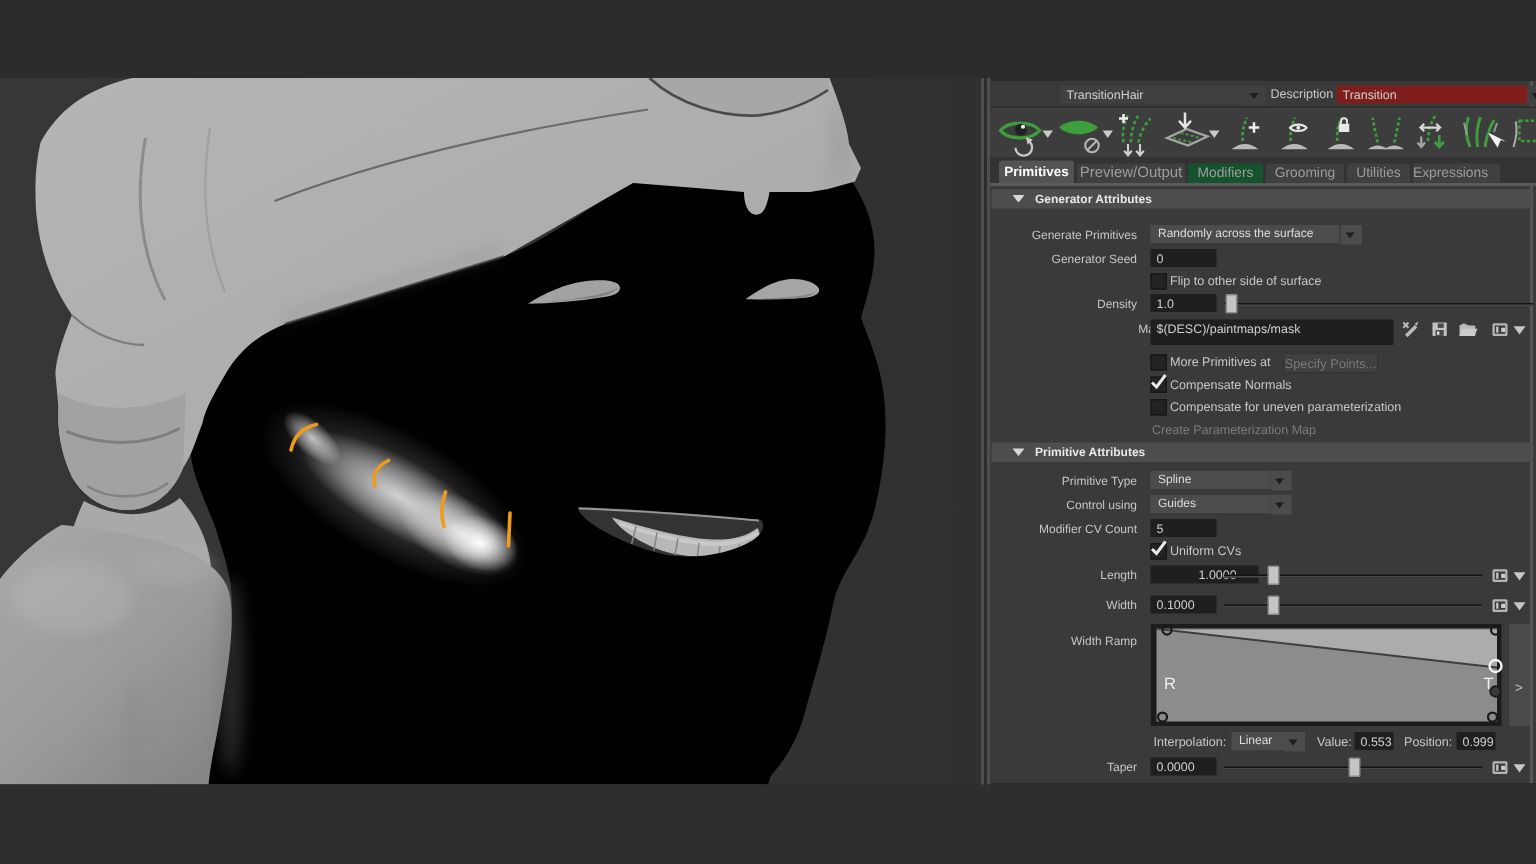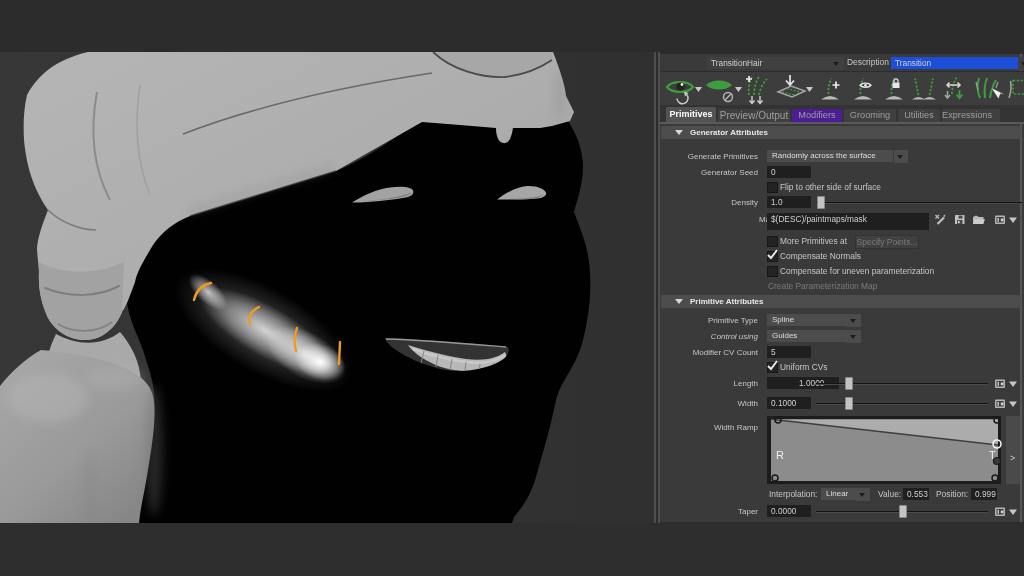--- a/index.html
+++ b/index.html
@@ -187,21 +187,21 @@
   <div class="abs" style="left:654px;top:52px;width:2px;height:471px;background:#4e4e4e;"></div>
   <div class="abs" style="left:658px;top:52px;width:2px;height:471px;background:#4e4e4e;"></div>
 
   <div class="abs" style="left:660px;top:54px;width:364px;height:468px;background:#3a3a3a;"></div>
   <div class="abs" style="left:1020px;top:54px;width:2px;height:468px;background:#565656;"></div>
 
   <div class="ltxt" style="left:666px;top:73px;">Collection</div>
   <div class="fld" style="left:707px;top:56.5px;width:119px;height:12px;background:#404040;">TransitionHair</div>
   <div class="dbtn" style="left:830px;top:56.5px;width:14px;height:13px;background:#404040;"></div>
   <div class="ltxt" style="left:847px;top:57px;">Description</div>
-  <div class="fld" style="left:891px;top:56.5px;width:124px;height:12px;background:#1d4ed8;">Transition</div>
+  <div class="fld" style="left:891px;top:56.5px;width:124px;height:12px;background:#7f1d1d;">Transition</div>
   <div class="dbtn" style="left:1018px;top:56.5px;width:6px;height:13px;background:#404040;"></div>
 
   <div class="abs" style="left:660px;top:71px;width:364px;height:33px;background:#3d3d3d;border-top:1px solid #2d2d2d;border-bottom:1px solid #2d2d2d;">
     <svg width="364" height="33" viewBox="0 0 364 33" id="tbicons">
 
       <path d="M 7,15 C 12,8.5 28,8.5 33,15 C 28,21.5 12,21.5 7,15 Z" fill="none" stroke="#3e9e3e" stroke-width="2.2"></path>
       <circle cx="20.5" cy="14.5" r="4" fill="#222222"></circle>
       <circle cx="22" cy="12.5" r="1.4" fill="#eeeeee"></circle>
       <path d="M 17,26.5 A 5.5,5.5 0 1 0 26,22" fill="none" stroke="#c9c9c9" stroke-width="1.5"></path>
       <path d="M 24,19.5 L 28.5,21 L 25,24.5 Z" fill="#c9c9c9"></path>
@@ -262,21 +262,21 @@
       <path d="M 331,15.5 L 338.5,27 L 340.5,21.8 L 345.5,22.8 Z" fill="#f2f2f2" stroke="#333333" stroke-width="0.5"></path>
 
       <path d="M 349,26 C 351,20 351.5,14 350.5,9" stroke="#a5a5a5" stroke-width="1.5" fill="none"></path>
       <rect x="353" y="8.5" width="12" height="13.5" fill="none" stroke="#3e9e3e" stroke-width="1.6" stroke-dasharray="2.2,1.6"></rect>
     </svg>
   </div>
 
   <div class="abs" style="left:660px;top:105px;width:364px;height:17px;background:#333333;"></div>
   <div class="abs" style="left:666px;top:107px;width:50px;height:15px;background:#535353;color:#ffffff;font-size:9px;font-weight:bold;line-height:15px;text-align:center;border-radius:2px 2px 0 0;">Primitives</div>
   <div class="abs" style="left:718px;top:109px;width:72px;height:13px;background:#404040;color:#9d9d9d;font-size:10px;line-height:13px;text-align:center;border-radius:2px 2px 0 0;">Preview/Output</div>
-  <div class="abs" style="left:792px;top:109px;width:50px;height:13px;background:#4c1d95;color:#9d9d9d;font-size:9.2px;line-height:13px;text-align:center;border-radius:2px 2px 0 0;">Modifiers</div>
+  <div class="abs" style="left:792px;top:109px;width:50px;height:13px;background:#14532d;color:#9d9d9d;font-size:9.2px;line-height:13px;text-align:center;border-radius:2px 2px 0 0;">Modifiers</div>
   <div class="abs" style="left:844px;top:109px;width:52px;height:13px;background:#404040;color:#9d9d9d;font-size:9.2px;line-height:13px;text-align:center;border-radius:2px 2px 0 0;">Grooming</div>
   <div class="abs" style="left:898px;top:109px;width:42px;height:13px;background:#404040;color:#9d9d9d;font-size:9.2px;line-height:13px;text-align:center;border-radius:2px 2px 0 0;">Utilities</div>
   <div class="abs" style="left:942px;top:109px;width:58px;height:13px;background:#404040;color:#9d9d9d;font-size:9.2px;line-height:13px;text-align:left;border-radius:2px 2px 0 0;">Expressions</div>
   <div class="abs" style="left:660px;top:122px;width:364px;height:2px;background:#5a5a5a;"></div>
 
   <div class="hdr" style="top:126px;">
       <div class="tri"></div>
       <div class="ht">Generator Attributes</div>
     </div>
 
@@ -331,21 +331,21 @@
 
   <div class="hdr" style="top:295px;">
       <div class="tri"></div>
       <div class="ht">Primitive Attributes</div>
     </div>
 
   <div class="lbl" style="left:628px;top:315px;width:130px;">Primitive Type</div>
   <div class="drop" style="left:767px;top:314px;width:75px;height:12px;">Spline</div>
   <div class="dbtn" style="left:847px;top:314px;width:14px;height:13px;"></div>
 
-  <div class="lbl" style="left:628px;top:331px;width:130px;font-style:italic;">Control using</div>
+  <div class="lbl" style="left:628px;top:331px;width:130px;">Control using</div>
   <div class="drop" style="left:767px;top:330px;width:75px;height:12px;">Guides</div>
   <div class="dbtn" style="left:847px;top:330px;width:14px;height:13px;"></div>
 
   <div class="lbl" style="left:628px;top:347px;width:130px;">Modifier CV Count</div>
   <div class="fld" style="left:767px;top:346px;width:40px;height:12px;">5</div>
 
   <div class="cb" style="left:767px;top:362px;"></div>
   <svg class="abs" style="left:766px;top:359px;" width="13" height="13" viewBox="0 0 13 13">
       <path d="M 2,7 L 5,10 L 11,2" stroke="#e8e8e8" stroke-width="2" fill="none"></path>
     </svg>

